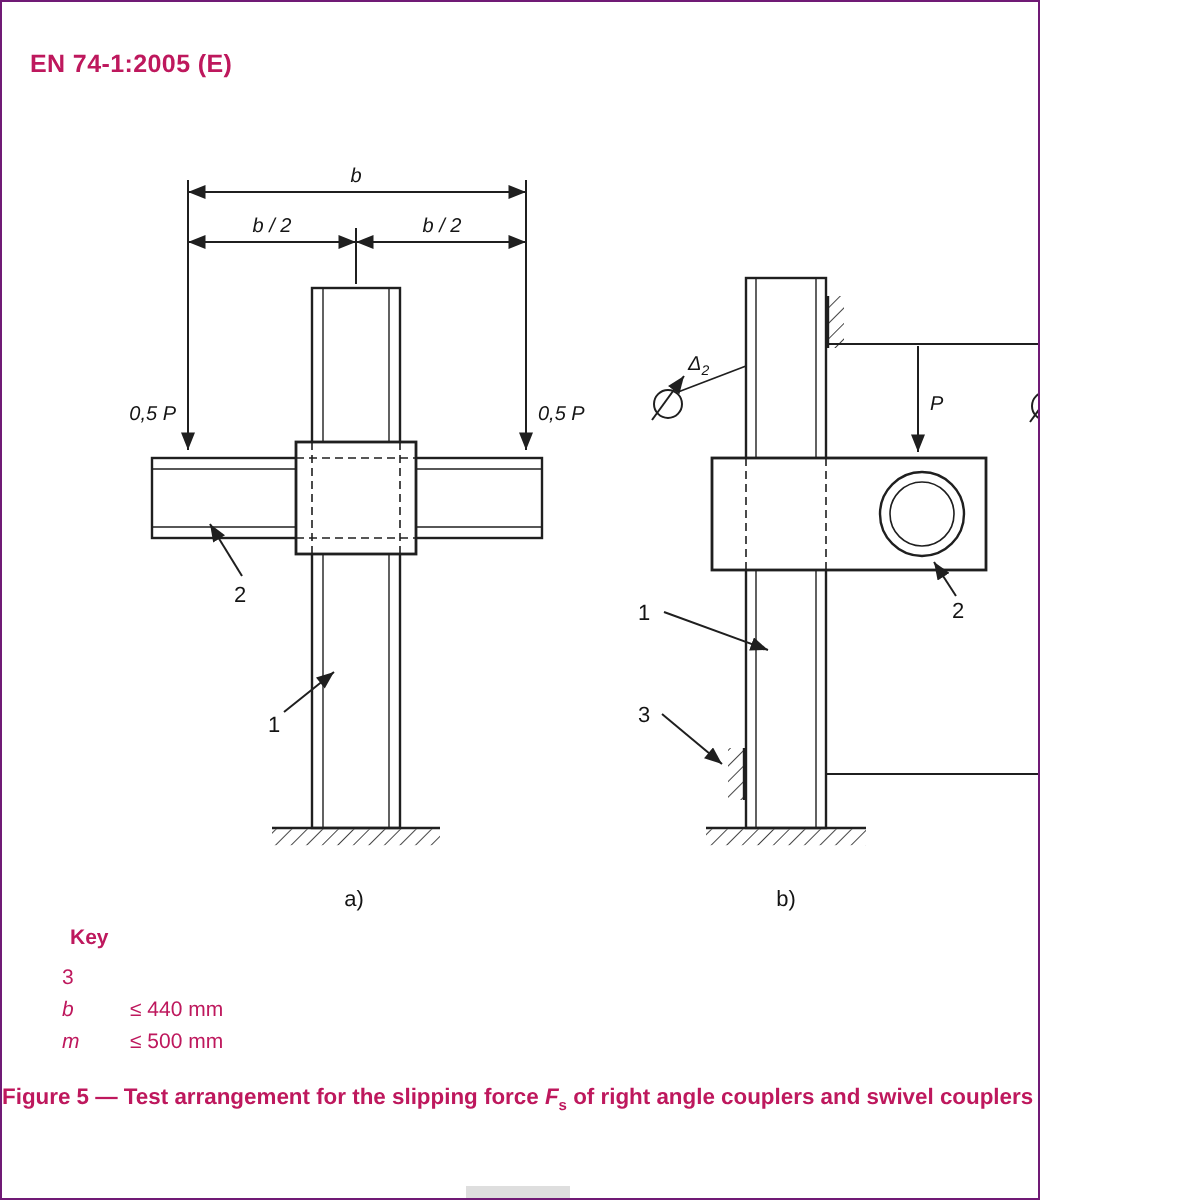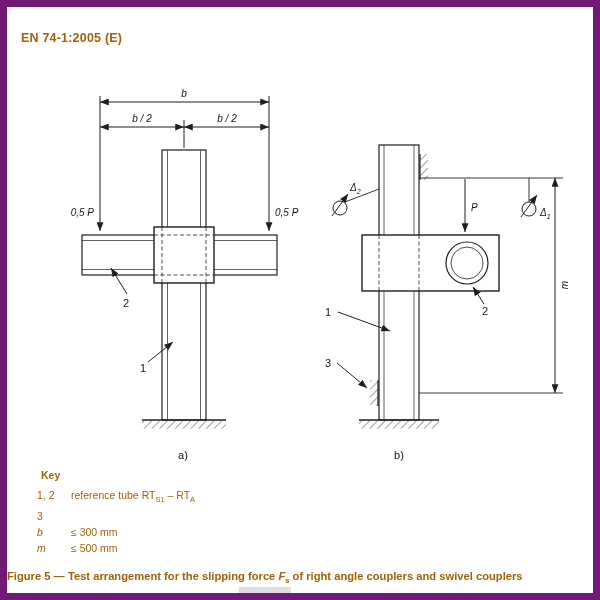--- a/index.html
+++ b/index.html
@@ -1,23 +1,23 @@
 <!DOCTYPE html>
 <html><head>
 <meta charset="utf-8">
 <style>
   * { box-sizing: border-box; }
   html, body { margin: 0; padding: 0; background: #ffffff; }
   .page {
-    width: 600px; height: 600px;
+    width: 520px; height: 600px;
     background: #ffffff;
-    border: 7px solid #701a75;
+    border: 1px solid #701a75;
     position: relative; overflow: hidden;
     font-family: "Liberation Sans", sans-serif;
-    color: #a16207;
+    color: #be185d;
   }
   .doc-ref { margin: 24px 0 0 14px; font-size: 12.5px; font-weight: 700; letter-spacing: .2px; }
   .figure-area { margin-top: 30px; }
   svg { display: block; }
   svg text { font-family: "Liberation Sans", sans-serif; fill: #141414; stroke: none; }
   .dim { font-size: 10px; font-style: italic; }
   .ref { font-size: 11px; }
   .cap { font-size: 11px; }
   .key { margin: 2px 0 0 14px; font-size: 10.5px; line-height: 16px; }
   .key-title { font-weight: 700; margin-bottom: 4px; margin-left: 20px; }
@@ -143,29 +143,25 @@
         <text class="ref" x="478" y="240" text-anchor="middle">2</text>
         <text class="ref" x="321" y="292" text-anchor="middle">3</text>
         <text class="cap" x="392" y="384" text-anchor="middle">b)</text>
       </g>
     </svg>
   </div>
 
   <div class="key">
     <div class="key-title">Key</div>
     <div class="key-row">
-      <span class="key-term">1, 2</span>
-      <span class="key-def"><span>reference tube RT</span><sub class="small">S1</sub><span> – RT</span><sub class="small">A</sub></span>
-    </div>
-    <div class="key-row">
       <span class="key-term">3</span>
     </div>
     <div class="key-row">
       <span class="key-term sym">b</span>
-      <span class="key-def">≤ 300 mm</span>
+      <span class="key-def">≤ 440 mm</span>
     </div>
     <div class="key-row">
       <span class="key-term sym">m</span>
       <span class="key-def">≤ 500 mm</span>
     </div>
   </div>
 
   <div class="fig-caption"><span>Figure 5 — Test arrangement for the slipping force </span><span class="sym">F</span><sub class="small">s</sub><span> of right angle couplers and swivel couplers</span></div>
 
   <div class="artifact"></div>

